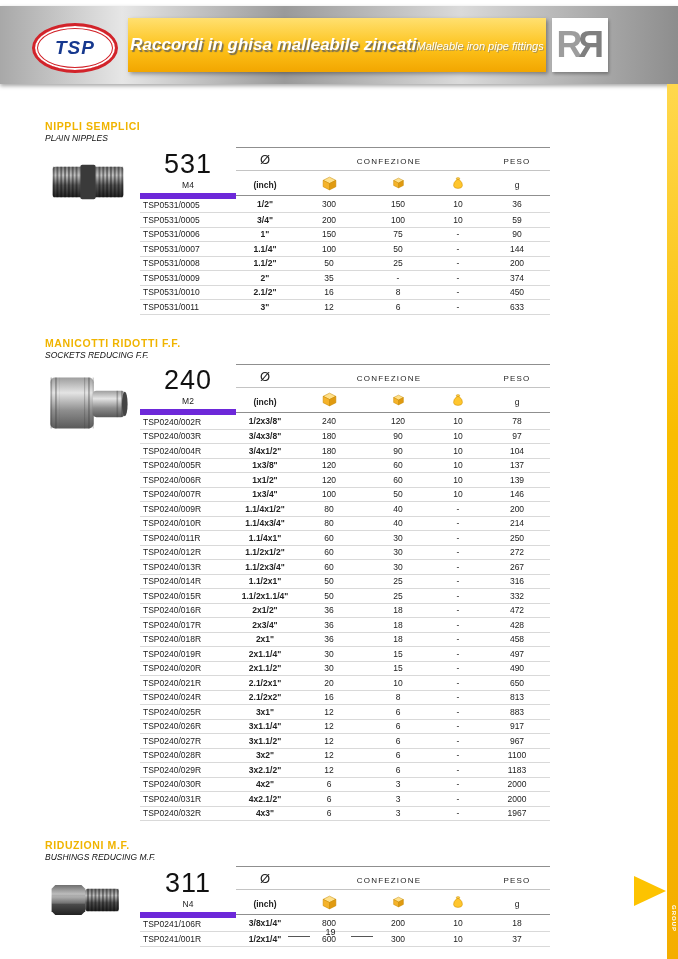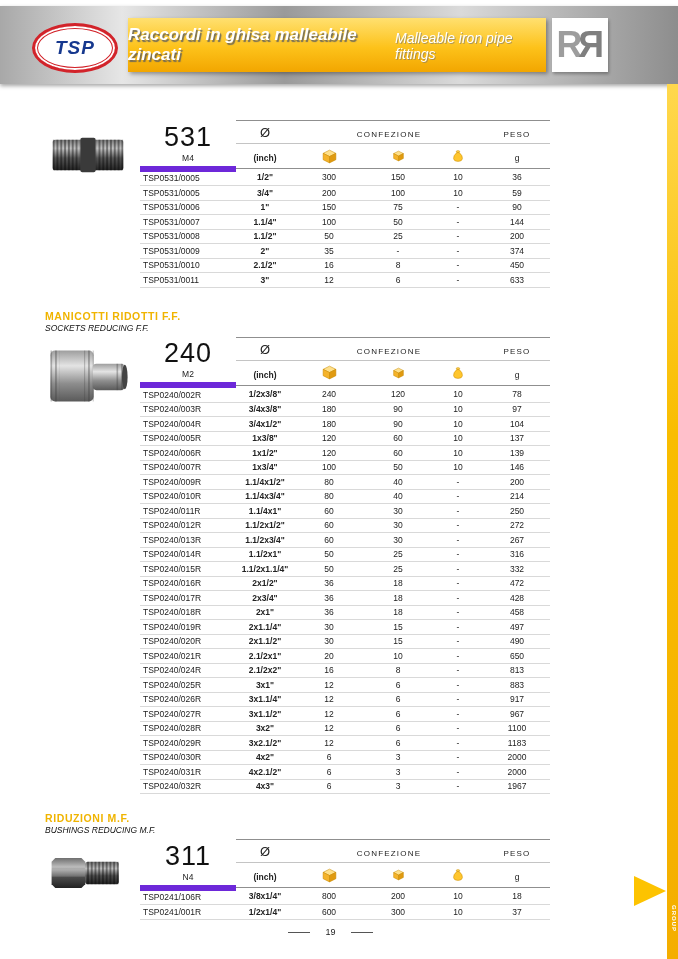--- a/index.html
+++ b/index.html
@@ -39,21 +39,21 @@
     position:absolute; left:128px; top:12px; width:418px; height:54px;
     background:linear-gradient(180deg,#ffe070 0%,#fdc21a 55%,#f2a600 100%);
     box-shadow:2px 2px 4px rgba(0,0,0,.35);
     display:flex; flex-direction:row; align-items:center; justify-content:center;
   }
   .banner-title {
     color:#fff; font-weight:bold; font-style:italic; font-size:17px;
     text-shadow:1.5px 1.5px 1px rgba(95,95,95,.85);
   }
   .banner-subtitle {
-    color:#fff; font-style:italic; font-size:14px; margin-top:2px;
+    color:#fff; font-style:italic; font-size:11px; margin-top:2px;
     text-shadow:1px 1px 0 rgba(120,120,120,.6);
   }
   .rr-logo {
     position:absolute; right:70px; top:12px; width:56px; height:54px; background:#fff;
     display:flex; align-items:center; justify-content:center;
     box-shadow:1px 2px 3px rgba(0,0,0,.3);
   }
   .rr-logo .r1 { font-size:36px; font-weight:bold; color:#9d9d9d; line-height:1; }
   .rr-logo .r2 { font-size:36px; font-weight:bold; color:#7f7f7f; line-height:1; display:inline-block; transform:scaleX(-1); margin-left:-5px; }
   
@@ -75,21 +75,21 @@
   .diam-symbol { font-size:13px; color:#222; }
   .head-label { font-size:8px; letter-spacing:1.2px; color:#222; }
   .unit-label { font-size:8.5px; font-weight:bold; color:#222; }
   .unit-g { font-size:8.5px; color:#222; }
   tbody td { border-bottom:1px solid #d9d9d9; height:13.5px; font-size:8.5px; color:#222; text-align:center; vertical-align:middle; white-space:nowrap; }
   tbody td.c0 { text-align:left; padding-left:3px; }
   tbody td.c1 { font-weight:bold; }
   
   .footer {
     position:absolute; left:45px; right:62px; bottom:22px;
-    display:flex; align-items:center; justify-content:center; gap:15px;
+    display:flex; align-items:flex-end; justify-content:center; gap:15px;
   }
   .footer .dash { width:22px; height:1px; background:#555; }
   .page-number { font-size:9px; color:#222; }
   .icon-cell svg { display:block; margin:0 auto; }
 </style>
 </head>
 <body>
 
 <div class="page">
 
@@ -107,20 +107,24 @@
     </div>
   </div>
 
   <div class="side-strip"></div>
   <div class="group-arrow"></div>
   <div class="group-label">GROUP</div>
 
   <div class="content">
 
     <div class="section" style="margin-top:36px;">
+      <div class="section-heading">
+        <div class="section-title">NIPPLI SEMPLICI</div>
+        <div class="section-subtitle">PLAIN NIPPLES</div>
+      </div>
       <div class="section-body">
         <div class="product-visual">
           <svg width="86" height="58" viewBox="0 0 90 60">
             <defs>
               <linearGradient id="g1" x1="0" y1="0" x2="0" y2="1">
                 <stop offset="0" stop-color="#787878"></stop>
                   <stop offset=".28" stop-color="#c2c2c2"></stop>
                 <stop offset=".6" stop-color="#555"></stop>
                   <stop offset="1" stop-color="#242424"></stop>
               </linearGradient>

